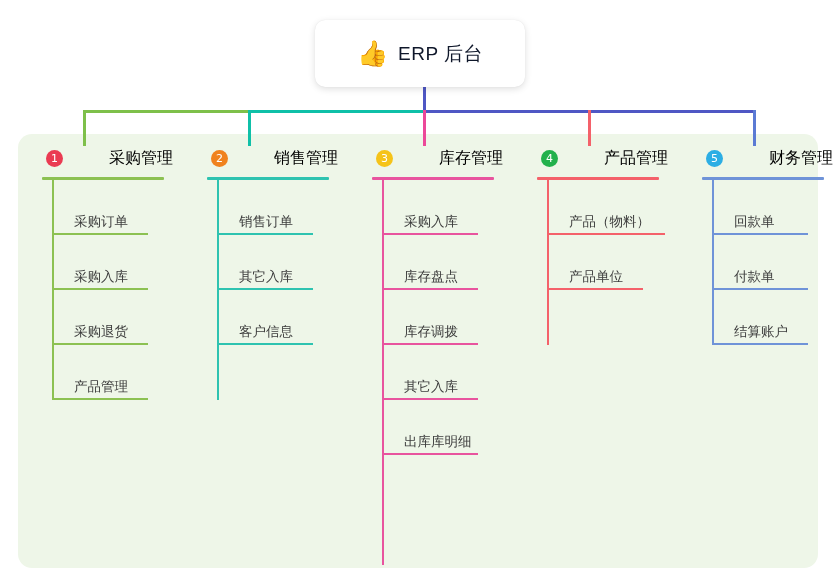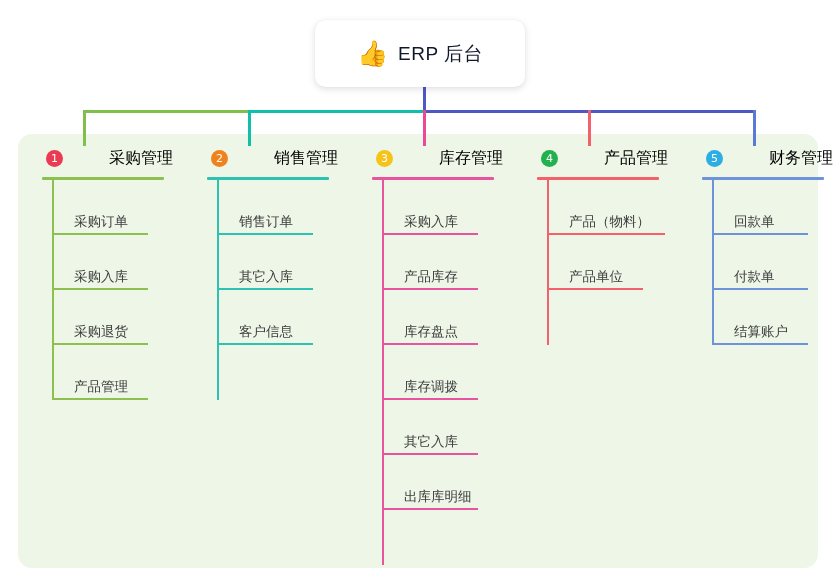--- a/index.html
+++ b/index.html
@@ -212,24 +212,20 @@
         <span class="col-title">库存管理</span>
       </div>
       <div class="col-rule" style="background: rgb(232, 84, 158);"></div>
       <div class="items">
         <div class="spine" style="background: rgb(232, 84, 158); height: 385px;"></div>
         <div class="item">
           <span class="item-label">采购入库</span>
           <div class="item-rule" style="background: rgb(232, 84, 158);"></div>
         </div>
         <div class="item">
-          <span class="item-label">产品库存</span>
-          <div class="item-rule" style="background: rgb(232, 84, 158);"></div>
-        </div>
-        <div class="item">
           <span class="item-label">库存盘点</span>
           <div class="item-rule" style="background: rgb(232, 84, 158);"></div>
         </div>
         <div class="item">
           <span class="item-label">库存调拨</span>
           <div class="item-rule" style="background: rgb(232, 84, 158);"></div>
         </div>
         <div class="item">
           <span class="item-label">其它入库</span>
           <div class="item-rule" style="background: rgb(232, 84, 158);"></div>

